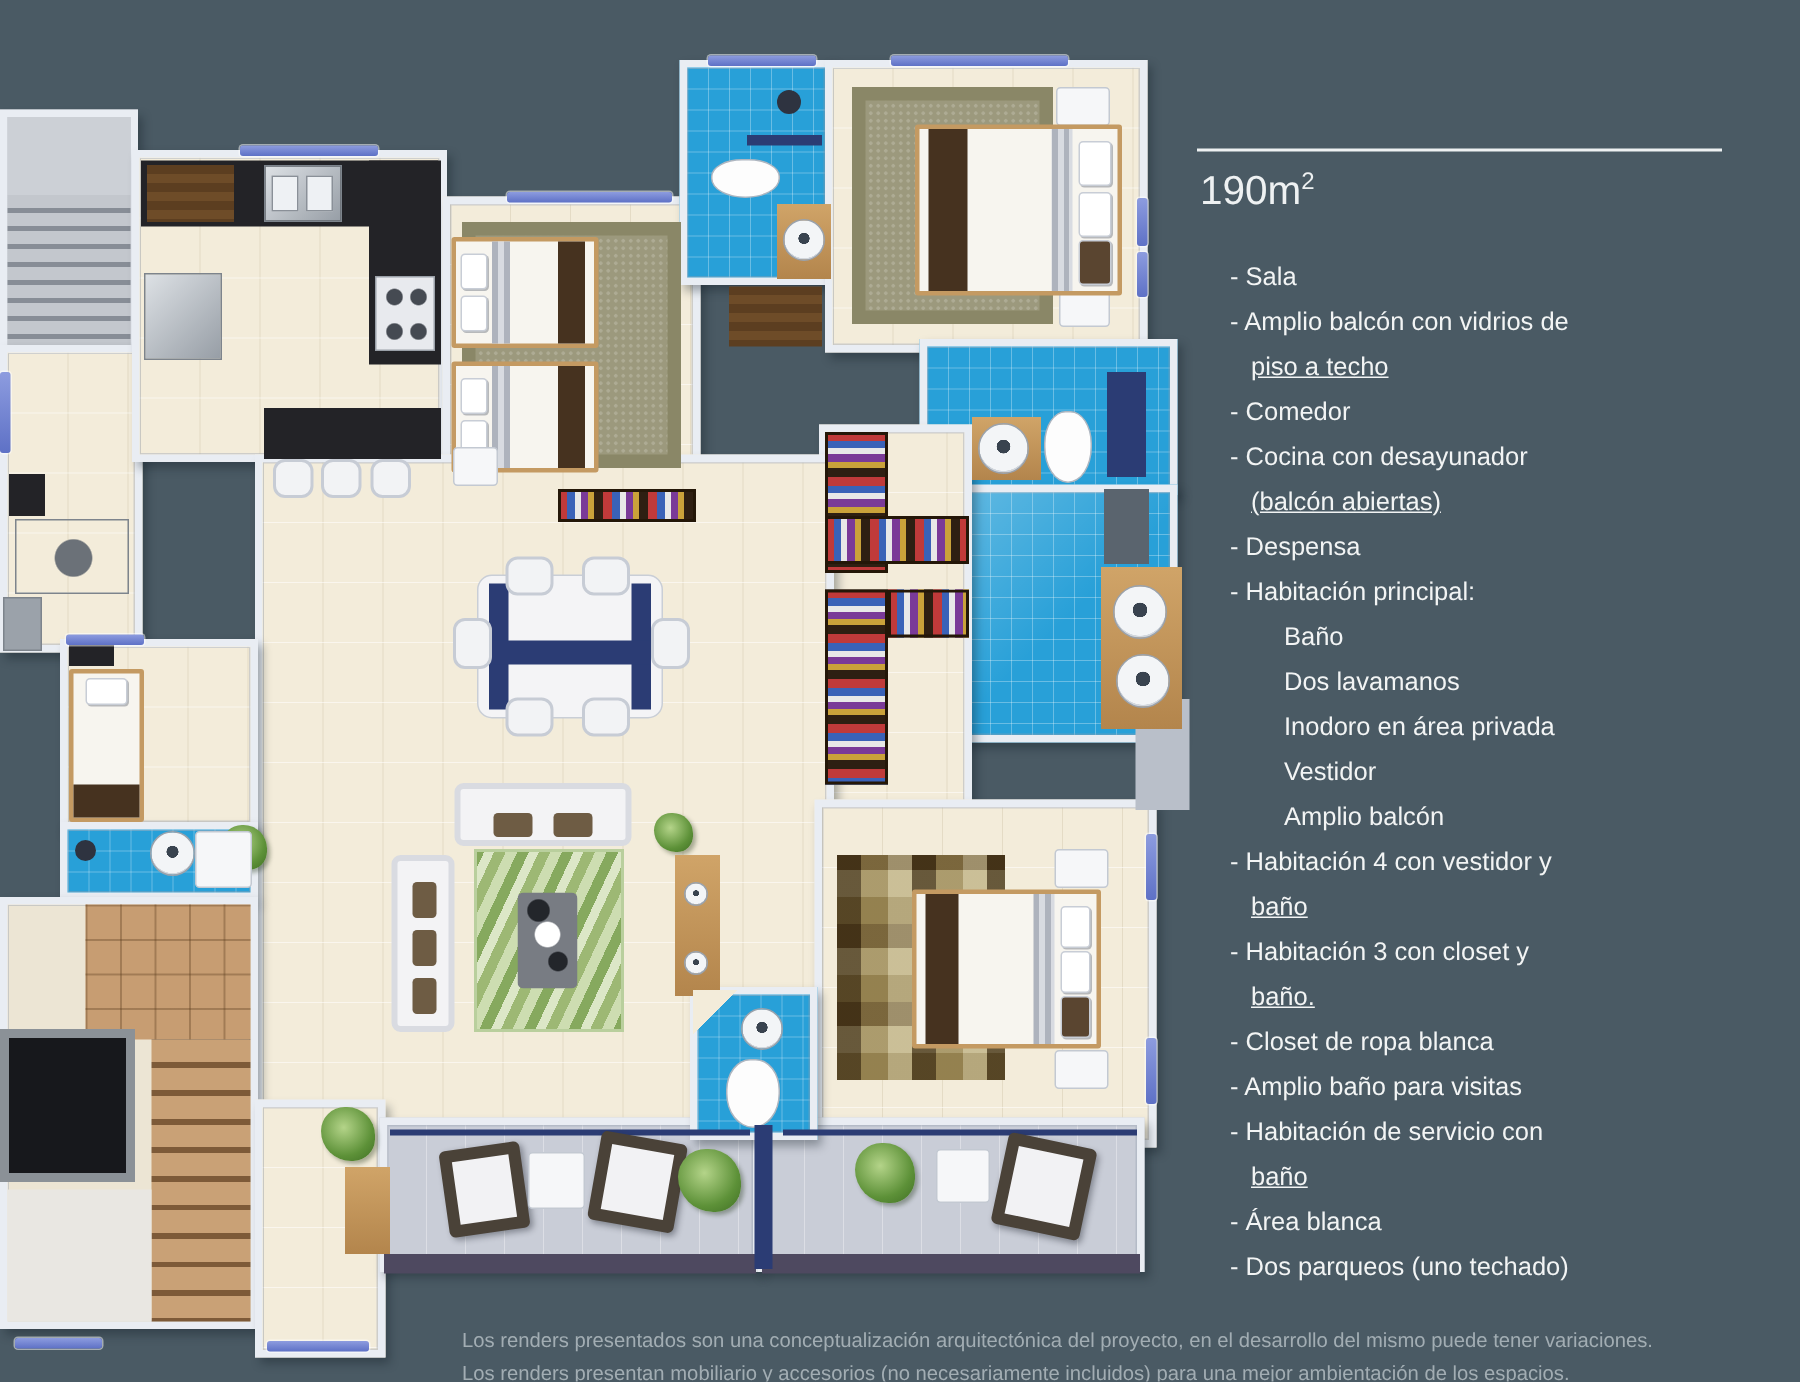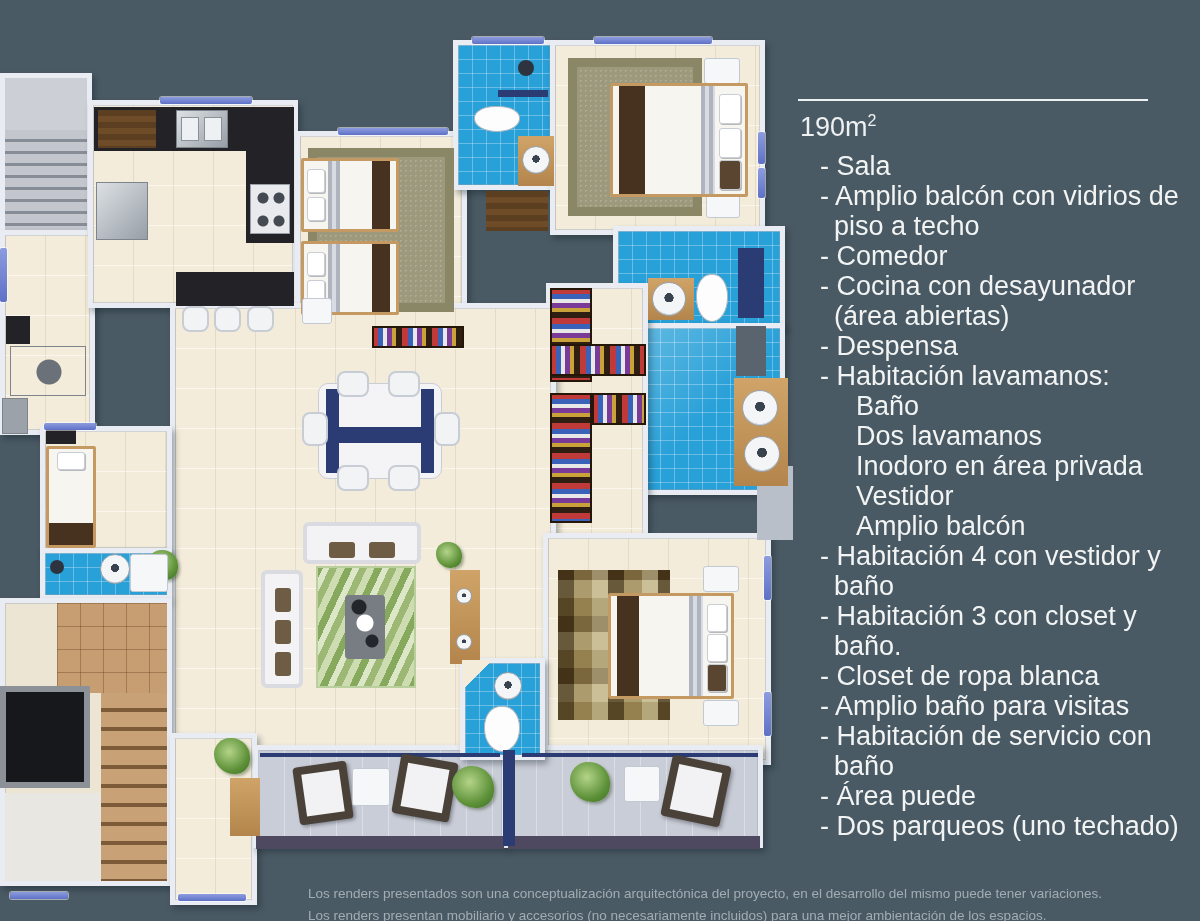--- a/index.html
+++ b/index.html
@@ -72,24 +72,24 @@
   .tilefloor{background-color:#c79d72;background-image:linear-gradient(rgba(90,60,30,.35) 1px, transparent 1px),linear-gradient(90deg, rgba(90,60,30,.35) 1px, transparent 1px);background-size:23px 23px;}
   .shaft{background:#17181c;border:6px solid #8b9197;}
   .glassband{background:#4e4960;}
 
   
   #info-panel{position:absolute;left:800px;top:0;width:380px;height:921px;color:var(--text-white,#f4f6f6);}
   #title{position:absolute;left:0;top:52px;font-size:34px;letter-spacing:.5px;color:#fbfcfc;}
   #title-rule{position:absolute;left:-2px;top:99px;width:350px;height:2px;background:#eef1f2;}
   #area{position:absolute;left:0;top:112px;font-size:27px;color:#eef1f2;}
   #area sup{font-size:16px;}
-  #features{position:absolute;left:0;top:151px;width:390px;font-size:27px;line-height:30px;color:#f2f4f4;}
+  #features{position:absolute;left:0;top:170px;width:390px;font-size:17px;line-height:30px;color:#f2f4f4;}
   .feature{white-space:nowrap;}
   .feature.item{padding-left:20px;}
-  .feature.cont{padding-left:34px;}
+  .feature.cont{padding-left:34px;text-decoration:underline;}
   .feature.sub{padding-left:56px;}
   #disclaimer{position:absolute;left:308px;top:883px;width:880px;font-size:13.5px;line-height:22px;color:var(--disclaimer-gray,#a2adb3);z-index:50;}
 </style>
 </head>
 <body>
 
 <div id="plan">
 
   <div class="room" style="left:0;top:73px;width:92px;height:162px;background:#c2c6cc;">
     <div class="f" style="left:0;top:0;width:82px;height:52px;background:#ccd0d6;"></div>
@@ -274,37 +274,37 @@
 
 <div id="info-panel">
   <div id="title-rule"></div>
   <div id="area"><span>190m</span><sup>2</sup></div>
   <div id="features">
       <div class="feature item">- Sala</div>
       <div class="feature item">- Amplio balcón con vidrios de</div>
       <div class="feature cont">piso a techo</div>
       <div class="feature item">- Comedor</div>
       <div class="feature item">- Cocina con desayunador</div>
-      <div class="feature cont">(área abiertas)</div>
+      <div class="feature cont">(balcón abiertas)</div>
       <div class="feature item">- Despensa</div>
-      <div class="feature item">- Habitación lavamanos:</div>
+      <div class="feature item">- Habitación principal:</div>
       <div class="feature sub">Baño</div>
       <div class="feature sub">Dos lavamanos</div>
       <div class="feature sub">Inodoro en área privada</div>
       <div class="feature sub">Vestidor</div>
       <div class="feature sub">Amplio balcón</div>
       <div class="feature item">- Habitación 4 con vestidor y</div>
       <div class="feature cont">baño</div>
       <div class="feature item">- Habitación 3 con closet y</div>
       <div class="feature cont">baño.</div>
       <div class="feature item">- Closet de ropa blanca</div>
       <div class="feature item">- Amplio baño para visitas</div>
       <div class="feature item">- Habitación de servicio con</div>
       <div class="feature cont">baño</div>
-      <div class="feature item">- Área puede</div>
+      <div class="feature item">- Área blanca</div>
       <div class="feature item">- Dos parqueos (uno techado)</div>
     </div>
 </div>
 
 <div id="disclaimer">
   <div>Los renders presentados son una conceptualización arquitectónica del proyecto, en el desarrollo del mismo puede tener variaciones.</div>
   <div>Los renders presentan mobiliario y accesorios (no necesariamente incluidos) para una mejor ambientación de los espacios.</div>
 </div>
 
 </body></html>

